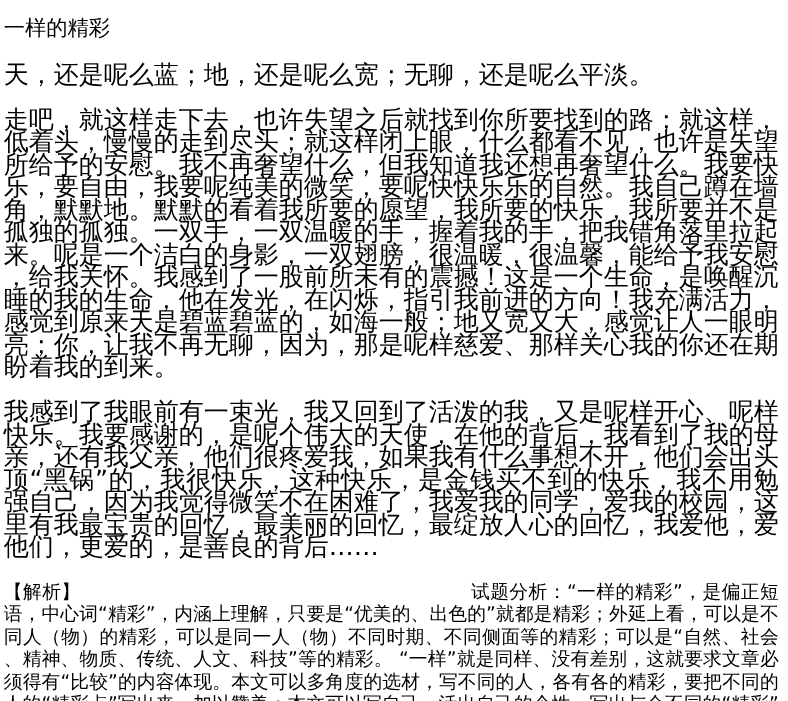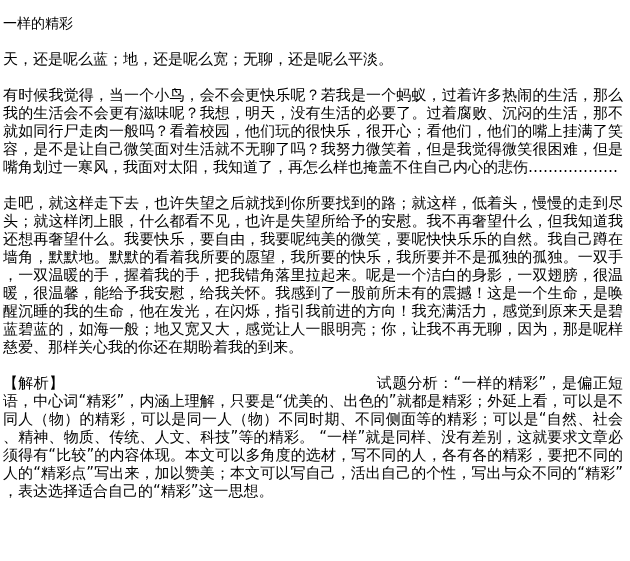--- a/index.html
+++ b/index.html
@@ -14,27 +14,27 @@
     font-family: "DejaVu Sans", sans-serif;
     color: #000000;
     box-sizing: border-box;
   }
   .page {
     padding: 14px 2px 0 3px;
     width: 625px;
     box-sizing: border-box;
   }
   .doc-title {
-    font-size: 14px;
+    font-size: 17px;
     line-height: 18px;
     font-weight: normal;
     margin: 0 0 18px 0;
   }
   p.para {
-    font-size: 15px;
+    font-size: 20px;
     line-height: 18px;
     margin: 0 0 18px 0;
     text-align: justify;
     word-break: break-all;
     line-break: anywhere;
   }
   .analysis {
     font-size: 15px;
     line-height: 18px;
     margin: 0;
@@ -53,22 +53,22 @@
 </style>
 </head>
 <body>
 
 <div class="page">
 
   <h1 class="doc-title">一样的精彩</h1>
 
   <p class="para">天，还是呢么蓝；地，还是呢么宽；无聊，还是呢么平淡。</p>
 
-  <p class="para">有时候我觉得，当一个小鸟，会不会更快乐呢？若我是一个蚂蚁，过着许多热闹的生活，那么我的生活会不会更有滋味呢？我想，明天，没有生活的必要了。过着腐败、沉闷的生活，那不就如同行尸走肉一般吗？看着校园，他们玩的很快乐，很开心；看他们，他们的嘴上挂满了笑容，是不是让自己微笑面对生活就不无聊了吗？我努力微笑着，但是我觉得微笑很困难，但是嘴角划过一寒风，我面对太阳，我知道了，再怎么样也掩盖不住自己内心的悲伤………………</p>
 
   <p class="para">走吧，就这样走下去，也许失望之后就找到你所要找到的路；就这样，低着头，慢慢的走到尽头；就这样闭上眼，什么都看不见，也许是失望所给予的安慰。我不再奢望什么，但我知道我还想再奢望什么。我要快乐，要自由，我要呢纯美的微笑，要呢快快乐乐的自然。我自己蹲在墙角，默默地。默默的看着我所要的愿望，我所要的快乐，我所要并不是孤独的孤独。一双手，一双温暖的手，握着我的手，把我错角落里拉起来。呢是一个洁白的身影，一双翅膀，很温暖，很温馨，能给予我安慰，给我关怀。我感到了一股前所未有的震撼！这是一个生命，是唤醒沉睡的我的生命，他在发光，在闪烁，指引我前进的方向！我充满活力，感觉到原来天是碧蓝碧蓝的，如海一般；地又宽又大，感觉让人一眼明亮；你，让我不再无聊，因为，那是呢样慈爱、那样关心我的你还在期盼着我的到来。</p>
 
+  <p class="para">我感到了我眼前有一束光，我又回到了活泼的我，又是呢样开心、呢样快乐。我要感谢的，是呢个伟大的天使，在他的背后，我看到了我的母亲，还有我父亲，他们很疼爱我，如果我有什么事想不开，他们会出头顶“黑锅”的，我很快乐，这种快乐，是金钱买不到的快乐，我不用勉强自己，因为我觉得微笑不在困难了，我爱我的同学，爱我的校园，这里有我最宝贵的回忆，最美丽的回忆，最绽放人心的回忆，我爱他，爱他们，更爱的，是善良的背后……</p>
 
   <p class="analysis">
     <span class="label">【解析】</span><span class="spacer"></span><span>试题分析：“一样的精彩”，是偏正短语，中心词“精彩”，内涵上理解，只要是“优美的、出色的”就都是精彩；外延上看，可以是不同人（物）的精彩，可以是同一人（物）不同时期、不同侧面等的精彩；可以是“自然、社会、精神、物质、传统、人文、科技”等的精彩。 “一样”就是同样、没有差别，这就要求文章必须得有“比较”的内容体现。本文可以多角度的选材，写不同的人，各有各的精彩，要把不同的人的“精彩点”写出来，加以赞美；本文可以写自己，活出自己的个性，写出与众不同的“精彩”，表达选择适合自己的“精彩”这一思想。</span>
   </p>
 
 </div>
 
 </body></html>

